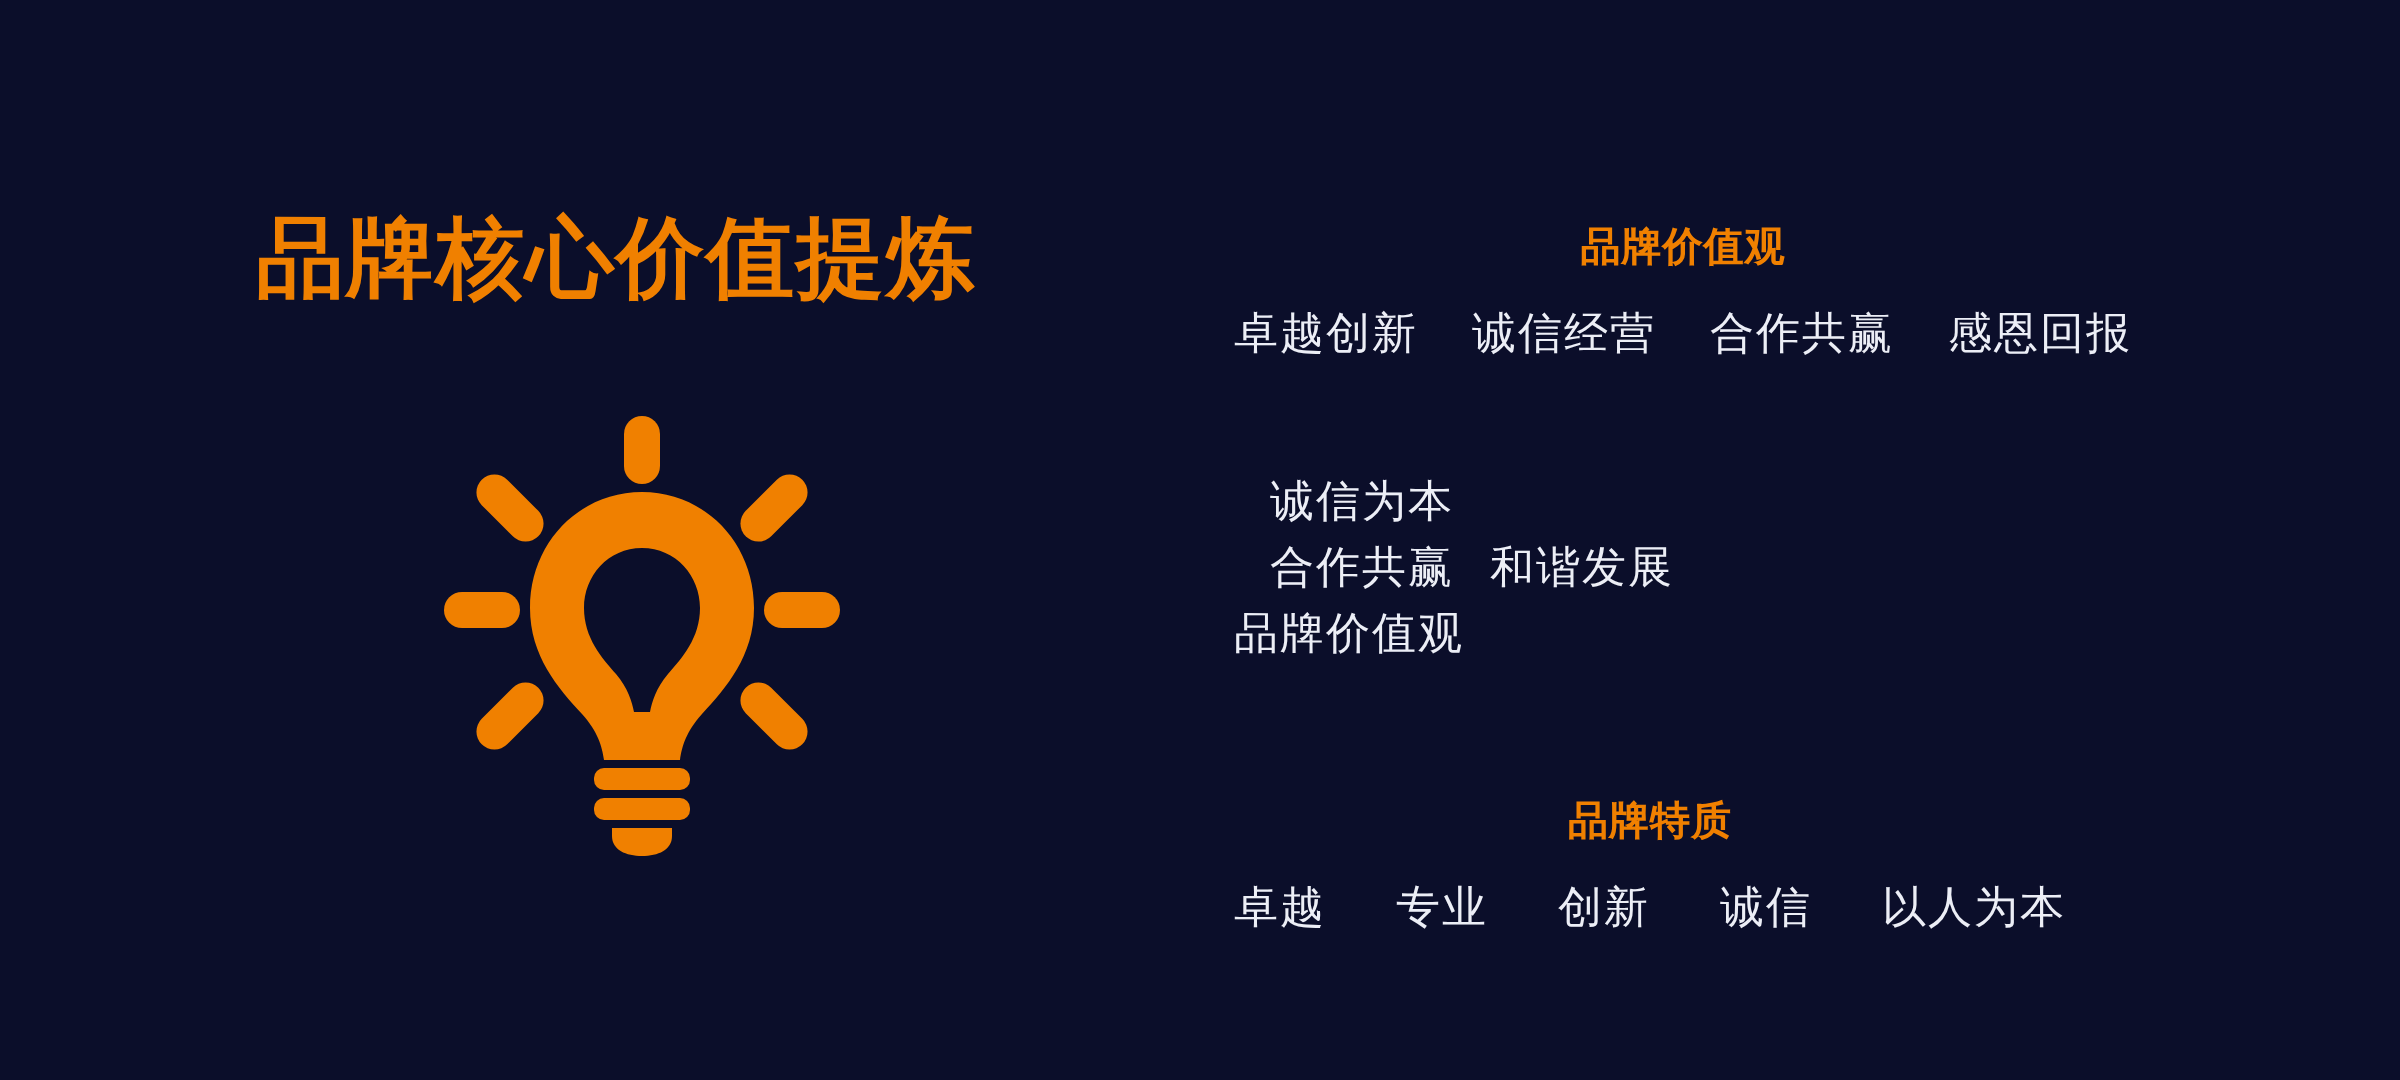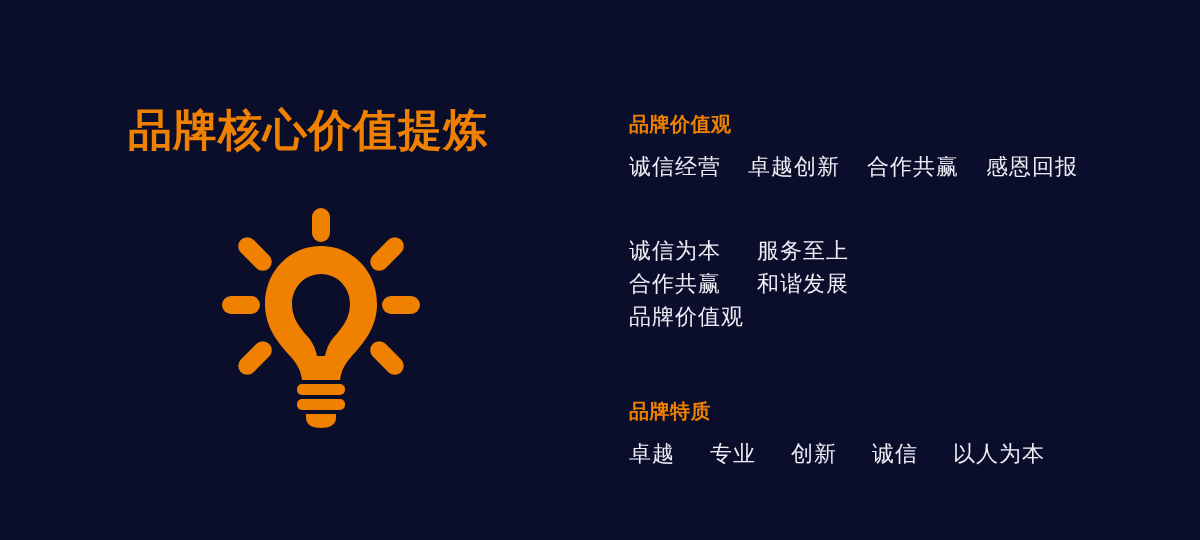--- a/index.html
+++ b/index.html
@@ -54,21 +54,22 @@
   
   .right-panel {
     position: absolute;
     left: 617px;
     top: 0;
     width: 560px;
     height: 540px;
   }
   .section {
     position: absolute;
-    left: 12px;
+    left: 0;
+    text-align: center;
   }
   .sec-values   { top: 112px; }
   .sec-concept  { top: 222px; }
   .sec-traits   { top: 399px; }
 
   .sec-heading {
     font-size: 20px;
     font-weight: bold;
     color: #f08000;
     line-height: 1.2;
@@ -163,32 +164,31 @@
         </g>
       </svg>
     </div>
   </div>
 
   <div class="right-panel">
 
     <div class="section sec-values">
       <div class="sec-heading">品牌价值观</div>
       <div class="inline-row">
+        <span class="item">卓越创新</span>
         <span class="item">诚信经营</span>
-        <span class="item">卓越创新</span>
         <span class="item">合作共赢</span>
         <span class="item">感恩回报</span>
       </div>
     </div>
 
     <div class="section sec-concept">
       <div class="grid-rows">
         <div class="grid-row">
           <span class="cell col-a">诚信为本</span>
-          <span class="cell col-b">服务至上</span>
         </div>
         <div class="grid-row">
           <span class="cell col-a">合作共赢</span>
           <span class="cell col-b">和谐发展</span>
         </div>
         <div class="grid-row">
           <span class="cell col-b">品牌价值观</span>
         </div>
       </div>
     </div>

